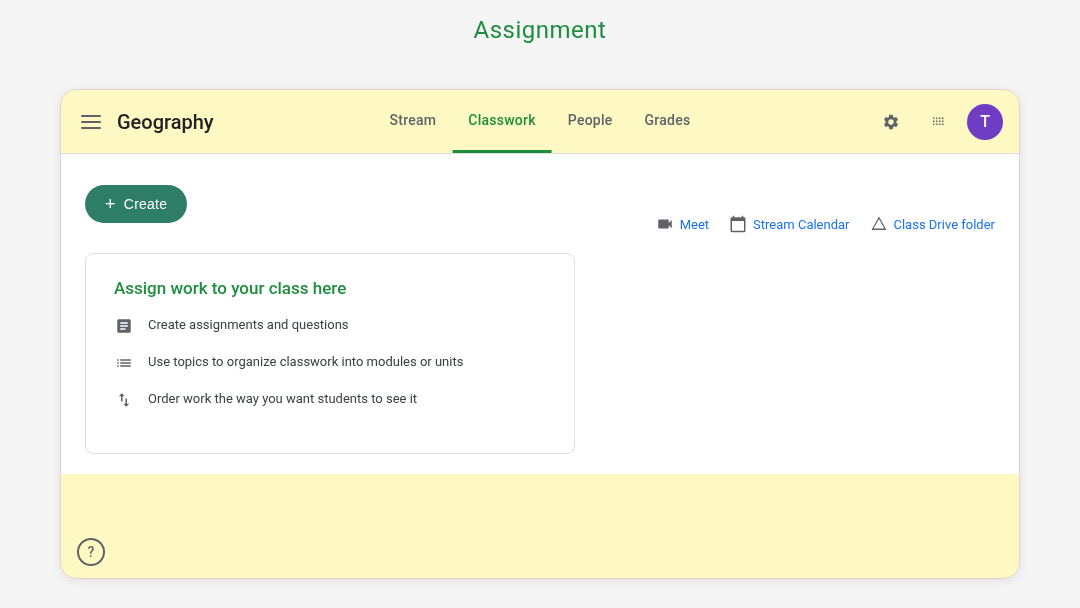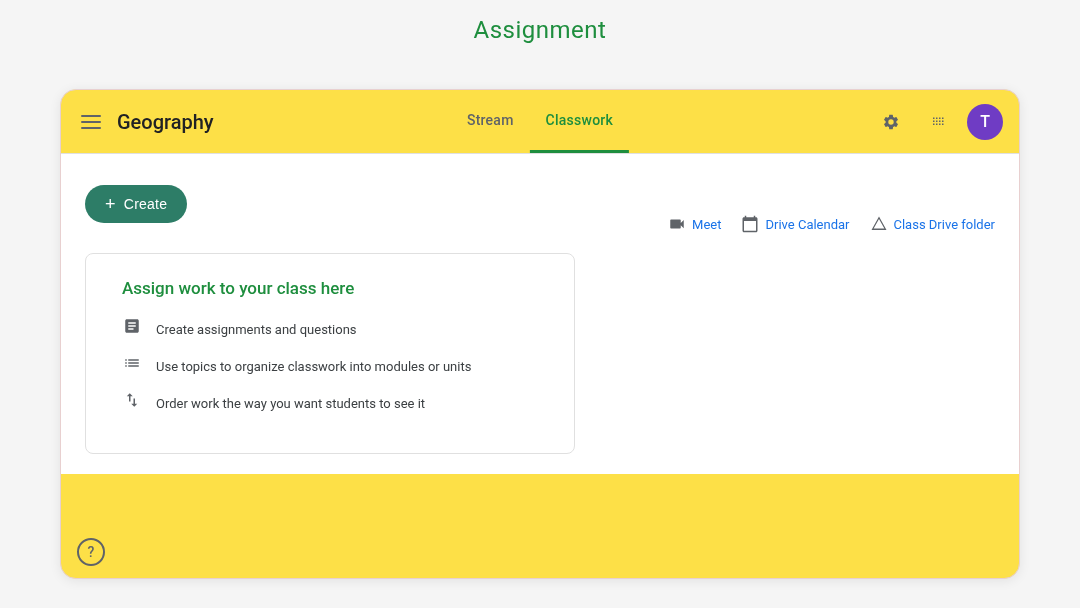--- a/index.html
+++ b/index.html
@@ -19,21 +19,21 @@
       left: 50%;
       transform: translateX(-50%);
       color: #1e8e3e;
       font-size: 24px;
       font-weight: 400;
       letter-spacing: 0.5px;
     }
 
     .device-frame {
       width: 960px;
-      background: #fde047;
+      background: #fef9c3;
       border-radius: 16px;
       border: 1.5px solid #e8d0d0;
       box-shadow: 0 2px 12px rgba(0,0,0,0.08);
       overflow: hidden;
       margin-top: 60px;
       min-height: 490px;
       position: relative;
     }
 
     
@@ -193,34 +193,34 @@
 
     .toolbar-link-icon {
       font-size: 16px;
       color: #5f6368;
     }
 
     
     .classwork-card {
       border: 1px solid #e0e0e0;
       border-radius: 8px;
-      padding: 24px 36px;
+      padding: 24px 28px;
       max-width: 490px;
     }
 
     .card-title {
       color: #1e8e3e;
       font-size: 17px;
       font-weight: 500;
       margin-bottom: 18px;
     }
 
     .card-item {
       display: flex;
-      align-items: flex-end;
+      align-items: flex-start;
       gap: 14px;
       margin-bottom: 14px;
     }
     .card-item:last-child { margin-bottom: 16px; }
 
     .card-item-icon {
       color: #5f6368;
       font-size: 17px;
       margin-top: 1px;
       flex-shrink: 0;
@@ -279,20 +279,26 @@
       <span class="class-name">Geography</span>
     </div>
 
     <div class="nav-tabs">
       <div class="nav-tab">
         <span>Stream</span>
       </div>
       <div class="nav-tab active">
         <span>Classwork</span>
       </div>
+      <div class="nav-tab">
+        <span>People</span>
+      </div>
+      <div class="nav-tab">
+        <span>Grades</span>
+      </div>
     </div>
 
     <div class="nav-right">
       <button class="icon-btn" title="Settings">
 
         <svg class="svg-icon" viewBox="0 0 24 24">
           <path d="M19.14 12.94c.04-.3.06-.61.06-.94 0-.32-.02-.64-.07-.94l2.03-1.58a.49.49 0 0 0 .12-.61l-1.92-3.32a.49.49 0 0 0-.59-.22l-2.39.96a7.04 7.04 0 0 0-1.62-.94l-.36-2.54a.484.484 0 0 0-.48-.41h-3.84c-.24 0-.43.17-.47.41l-.36 2.54c-.59.24-1.13.57-1.62.94l-2.39-.96a.49.49 0 0 0-.59.22L2.74 8.87a.48.48 0 0 0 .12.61l2.03 1.58c-.05.3-.09.63-.09.94s.02.64.07.94l-2.03 1.58a.49.49 0 0 0-.12.61l1.92 3.32c.12.22.37.29.59.22l2.39-.96c.5.38 1.03.7 1.62.94l.36 2.54c.05.24.24.41.48.41h3.84c.24 0 .44-.17.47-.41l.36-2.54c.59-.24 1.13-.56 1.62-.94l2.39.96c.22.08.47 0 .59-.22l1.92-3.32a.49.49 0 0 0-.12-.61l-2.01-1.58zM12 15.6a3.6 3.6 0 1 1 0-7.2 3.6 3.6 0 0 1 0 7.2z"></path>
         </svg>
       </button>
       <button class="icon-btn" title="Google apps">
@@ -319,21 +325,21 @@
           <svg class="svg-icon toolbar-link-icon" viewBox="0 0 24 24" fill="#5f6368">
             <path d="M17 10.5V7c0-.55-.45-1-1-1H4c-.55 0-1 .45-1 1v10c0 .55.45 1 1 1h12c.55 0 1-.45 1-1v-3.5l4 4v-11l-4 4z"></path>
           </svg>
           <span>Meet</span>
         </a>
 
         <a class="toolbar-link">
           <svg class="svg-icon toolbar-link-icon" viewBox="0 0 24 24" fill="#5f6368">
             <path d="M20 3h-1V1h-2v2H7V1H5v2H4c-1.1 0-2 .9-2 2v16c0 1.1.9 2 2 2h16c1.1 0 2-.9 2-2V5c0-1.1-.9-2-2-2zm0 18H4V8h16v13z"></path>
           </svg>
-          <span>Drive Calendar</span>
+          <span>Stream Calendar</span>
         </a>
 
         <a class="toolbar-link">
           <svg class="svg-icon toolbar-link-icon" viewBox="0 0 24 24" fill="#5f6368">
             <path d="M12 2L2 20h20L12 2zm0 3.27L19.13 18H4.87L12 5.27z"></path>
           </svg>
           <span>Class Drive folder</span>
         </a>
       </div>
     </div>

